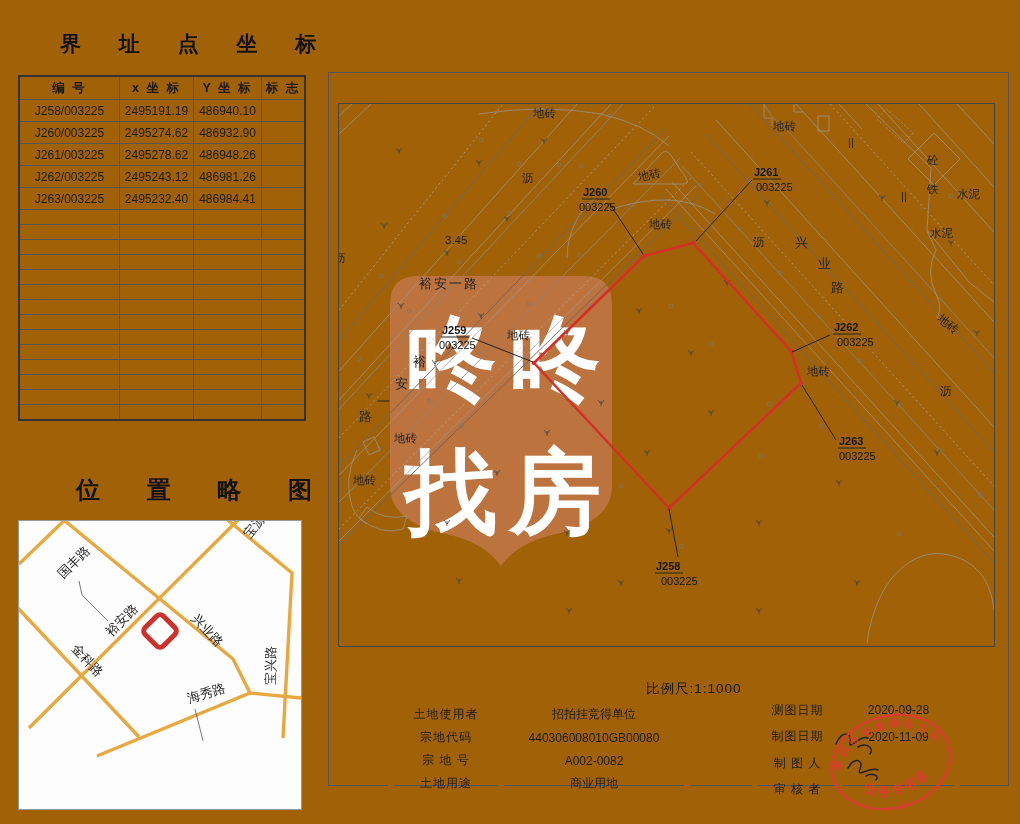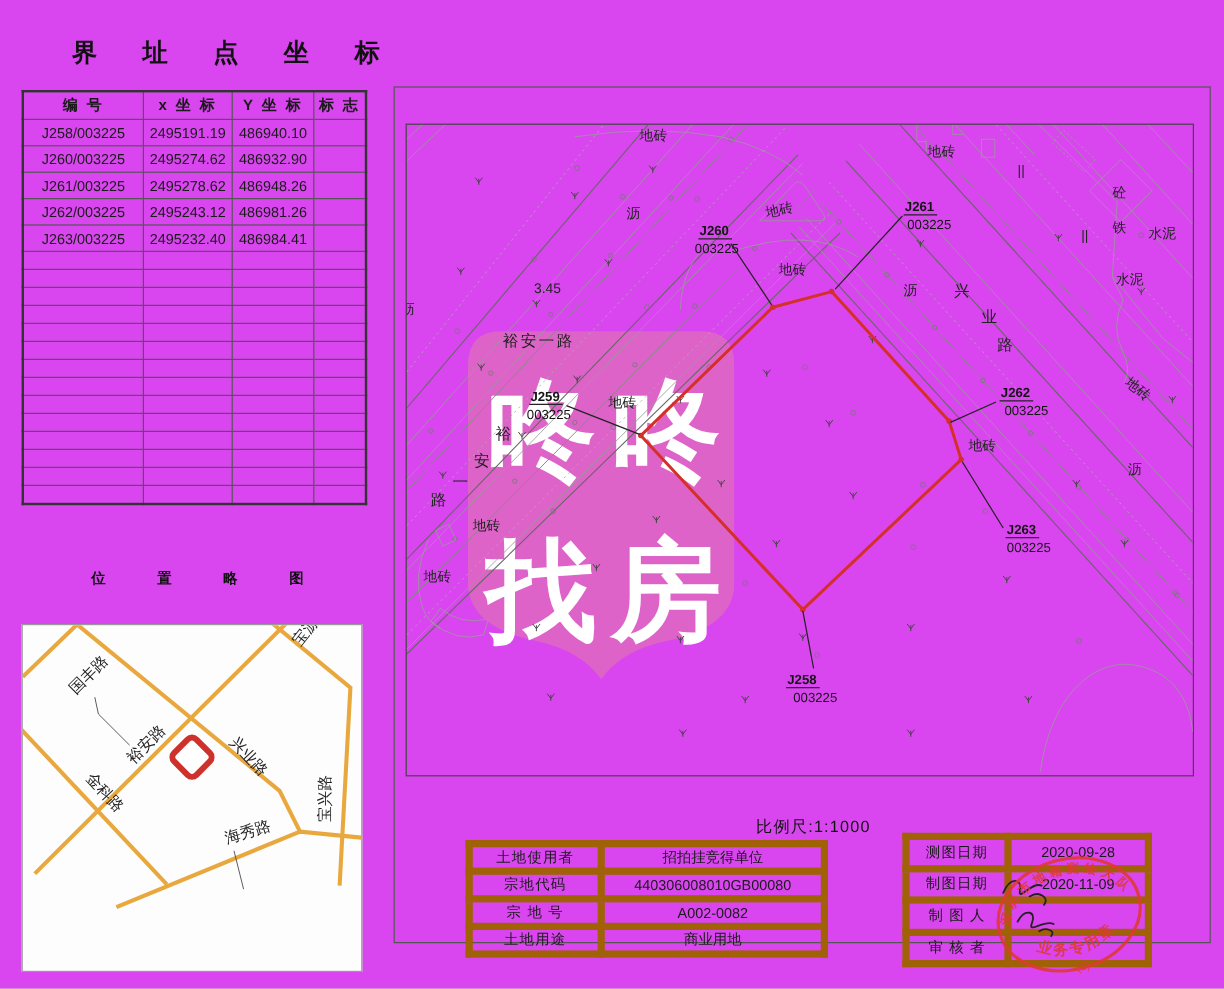--- a/index.html
+++ b/index.html
@@ -1,20 +1,20 @@
 <!DOCTYPE html>
 <html><head>
 <meta charset="utf-8">
 <style>
   html,body{margin:0;padding:0;background:#e8e8e8;}
-  .page{position:relative;width:1020px;height:824px;background:#d946ef;overflow:hidden;
+  .page{position:relative;width:1020px;height:824px;background:#a16207;overflow:hidden;
         font-family:"Liberation Sans","DejaVu Sans",sans-serif;color:#1a1a1a;}
   .title{position:absolute;font-size:21px;font-weight:bold;color:#111;white-space:nowrap;}
   .t1{left:60px;top:30px;letter-spacing:16px;}
-  .t2{left:76px;top:474px;font-size:12px;letter-spacing:20px;font-family:Liberation Serif, serif;}
+  .t2{left:76px;top:474px;font-size:24px;letter-spacing:20px;}
   .t3{left:585px;top:30px;letter-spacing:24px;}
   
   table.ctab{position:absolute;left:18px;top:75px;width:281px;border-collapse:collapse;
              border:2px solid #333;table-layout:fixed;}
   table.ctab th,table.ctab td{border:1px solid #555;font-size:12px;text-align:center;
              padding:0;overflow:hidden;white-space:nowrap;}
   table.ctab th{height:22px;font-size:12.5px;font-weight:600;letter-spacing:2px;}
   table.ctab tr.d td{height:21px;}
   table.ctab tr.e td{height:14px;}
   .c1{width:99px}.c2{width:73px}.c3{width:67px}.c4{width:42px}
@@ -29,21 +29,21 @@
   .r2{stroke:#9a9a9a;stroke-width:.7;fill:none}
   .r3{stroke:#aaa;stroke-width:.7;stroke-dasharray:2 3;fill:none}
   .r4{stroke:#888;stroke-width:.8;fill:none}
   .crc{fill:none;stroke:#777;stroke-width:.7}
   .lbl{font-size:11.5px;fill:#222}
   .lbl2{font-size:13px;fill:#222}
   .bp-id{font-size:11px;font-weight:600;fill:#151515}
   .bp-code{font-size:11px;fill:#151515}
   .leader{stroke:#222;stroke-width:1;fill:none}
   .poly{fill:none;stroke:#d43028;stroke-width:2.5;stroke-linejoin:round}
-  .scale{position:absolute;left:630px;top:680px;font-size:13.5px;color:#111;letter-spacing:1px;}
+  .scale{position:absolute;left:646px;top:680px;font-size:13.5px;color:#111;letter-spacing:1px;}
   
   table.itab{position:absolute;border-collapse:collapse;border:1.5px solid #333;table-layout:fixed;}
   table.itab td{border:6px solid #a16207;font-size:12px;text-align:center;padding:0;white-space:nowrap;}
   table.left-itab{left:388px;top:700px;width:302px;}
   table.left-itab td{height:16.6px;}
   table.right-itab{left:752px;top:694px;width:208px;}
   table.right-itab td{height:20.5px;}
   .lc{width:104px;letter-spacing:1px;}
   .rlc{width:79px;letter-spacing:1px;}
   svg.stamp{position:absolute;left:806px;top:692px;pointer-events:none;}

